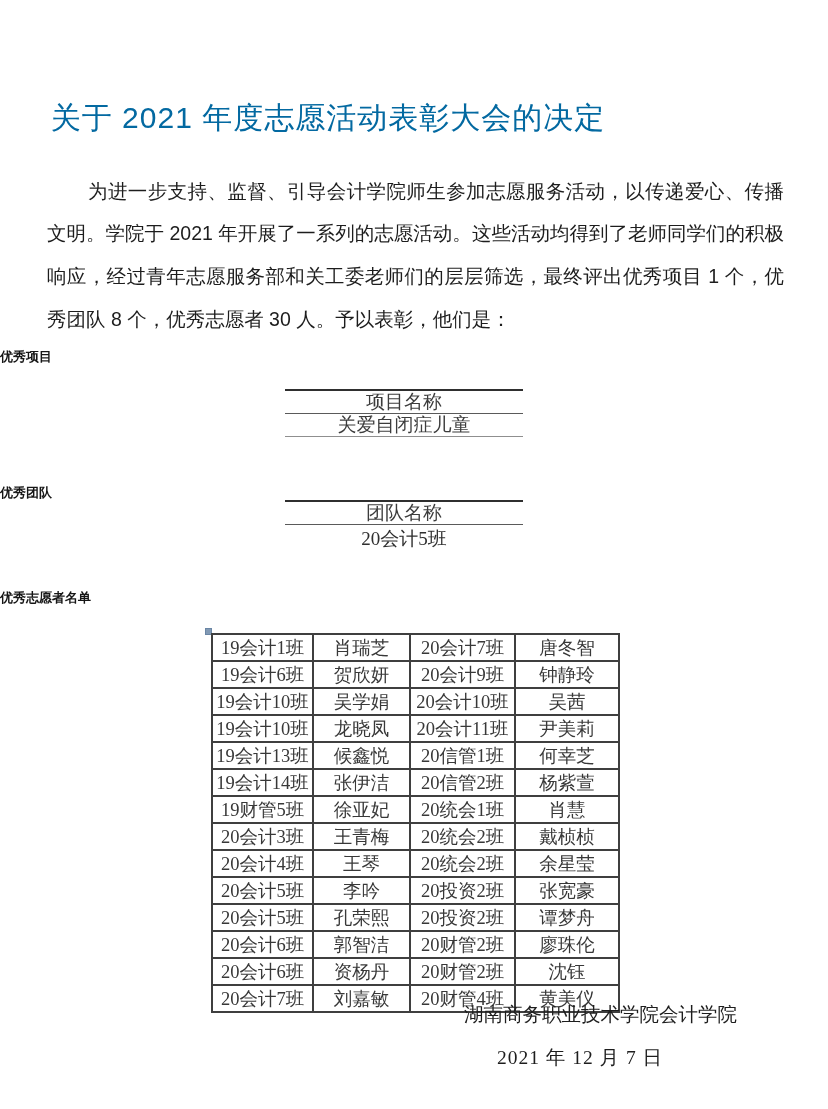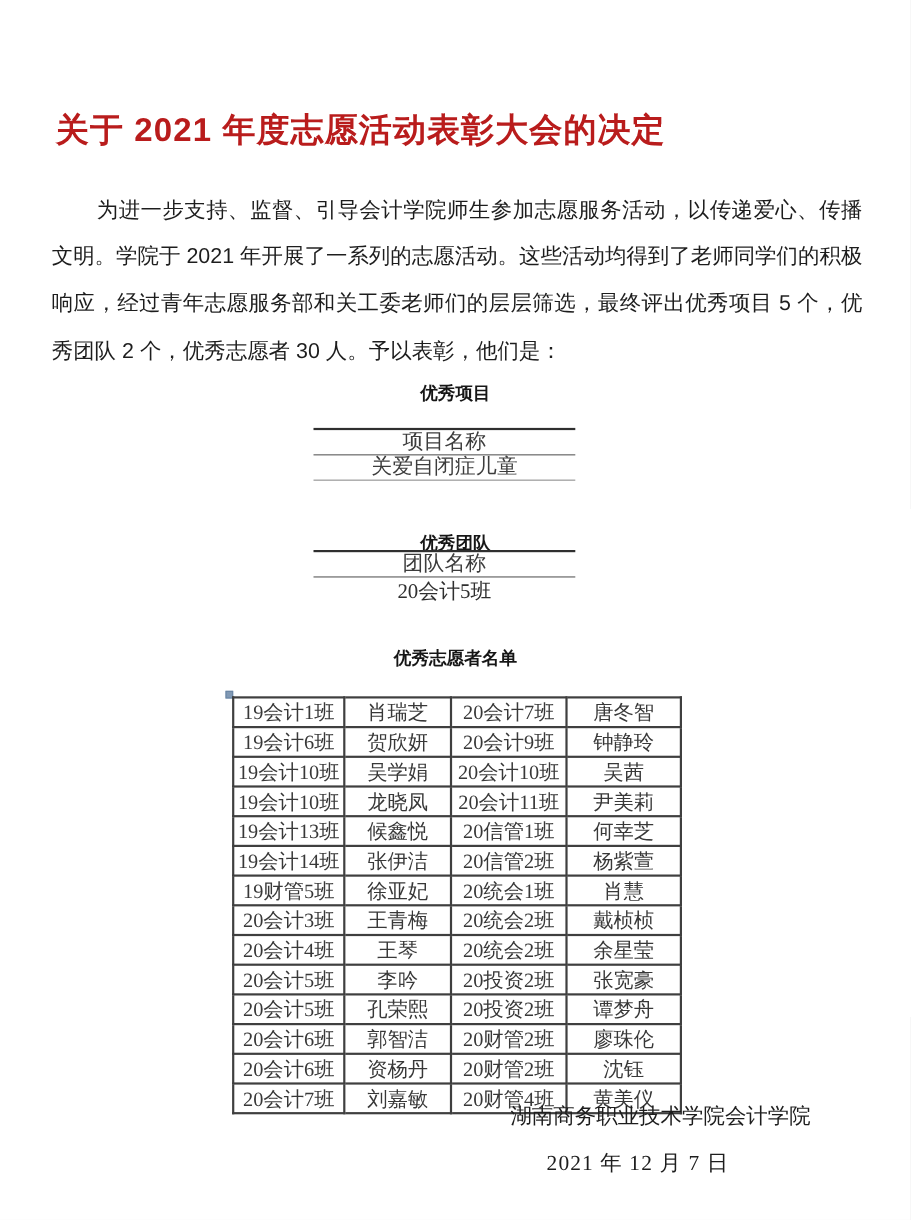--- a/index.html
+++ b/index.html
@@ -8,30 +8,30 @@
     --sans:"Liberation Sans","DejaVu Sans",sans-serif;
   }
   .page{
     position:relative;width:828px;height:1109px;margin:0 auto;
     background:#ffffff;overflow:hidden;
     font-family:var(--serif);color:#1c1c1c;
   }
   .doc-title{
     position:absolute;top:78px;left:0;width:656px;
     text-align:center;font-family:var(--sans);
-    font-size:30px;font-weight:700;letter-spacing:1px;color:#b91c1c;
+    font-size:30px;font-weight:400;letter-spacing:1px;color:#0369a1;
   }
   .body-paragraph{
     position:absolute;top:150px;left:47px;width:737px;
     font-family:var(--sans);font-size:19.5px;line-height:42.8px;
     text-align:justify;text-indent:41px;color:#1d1d1d;
   }
   .section-heading{
-    position:absolute;left:0;width:828px;text-align:center;
-    font-family:var(--sans);font-size:16px;font-weight:700;color:#161616;
+    position:absolute;left:0;width:828px;
+    font-family:var(--sans);font-size:13px;font-weight:700;color:#161616;
   }
   #heading-project{top:348px;}
   #heading-team{top:459px;margin-top:25px;}
   #heading-volunteers{top:589px;}
   .mini-table{
     position:absolute;left:285px;width:238px;
     border-top:2px solid #2f2f2f;
     font-family:var(--serif);color:#3c3c3c;font-size:19px;
   }
   #project-table{top:389px;}
@@ -59,21 +59,21 @@
   #footer-org{top:1001px;right:91px;}
   #footer-date{top:1044px;right:165px;letter-spacing:1px;}
 </style>
 </head>
 <body>
 
 <div class="page">
 
   <h1 class="doc-title">关于 2021 年度志愿活动表彰大会的决定</h1>
 
-  <p class="body-paragraph">为进一步支持、监督、引导会计学院师生参加志愿服务活动，以传递爱心、传播文明。学院于 2021 年开展了一系列的志愿活动。这些活动均得到了老师同学们的积极响应，经过青年志愿服务部和关工委老师们的层层筛选，最终评出优秀项目 5 个，优秀团队 2 个，优秀志愿者 30 人。予以表彰，他们是：</p>
+  <p class="body-paragraph">为进一步支持、监督、引导会计学院师生参加志愿服务活动，以传递爱心、传播文明。学院于 2021 年开展了一系列的志愿活动。这些活动均得到了老师同学们的积极响应，经过青年志愿服务部和关工委老师们的层层筛选，最终评出优秀项目 1 个，优秀团队 8 个，优秀志愿者 30 人。予以表彰，他们是：</p>
 
   <div class="section-heading" id="heading-project">优秀项目</div>
 
   <div class="mini-table" id="project-table">
     <div class="mt-row">项目名称</div>
     <div class="mt-row mt-soft">关爱自闭症儿童</div>
   </div>
 
   <div class="section-heading" id="heading-team">优秀团队</div>
 

